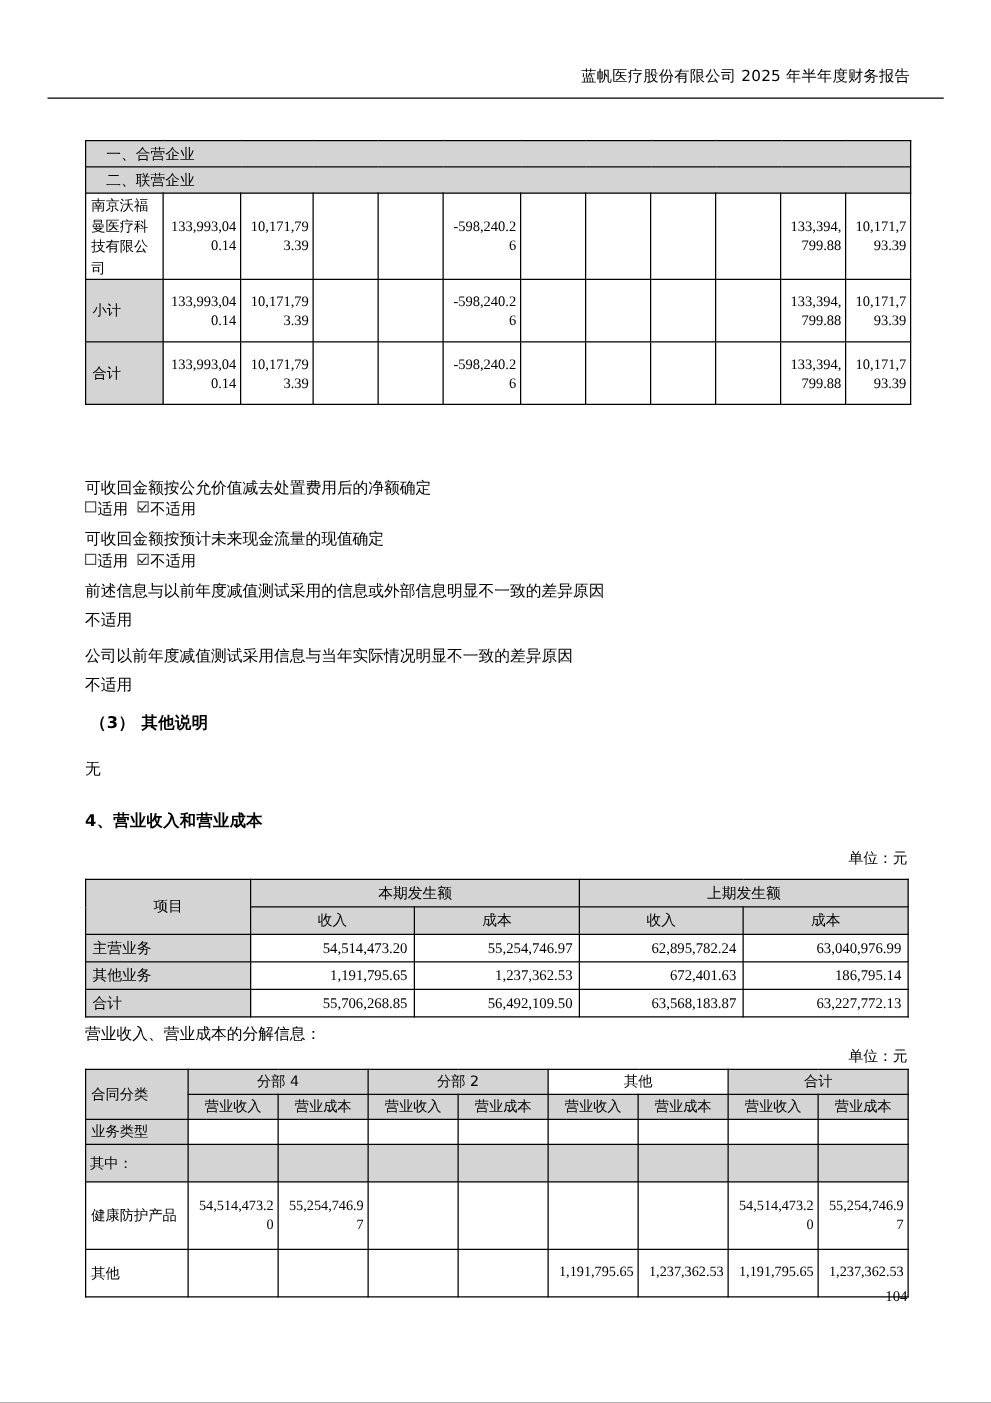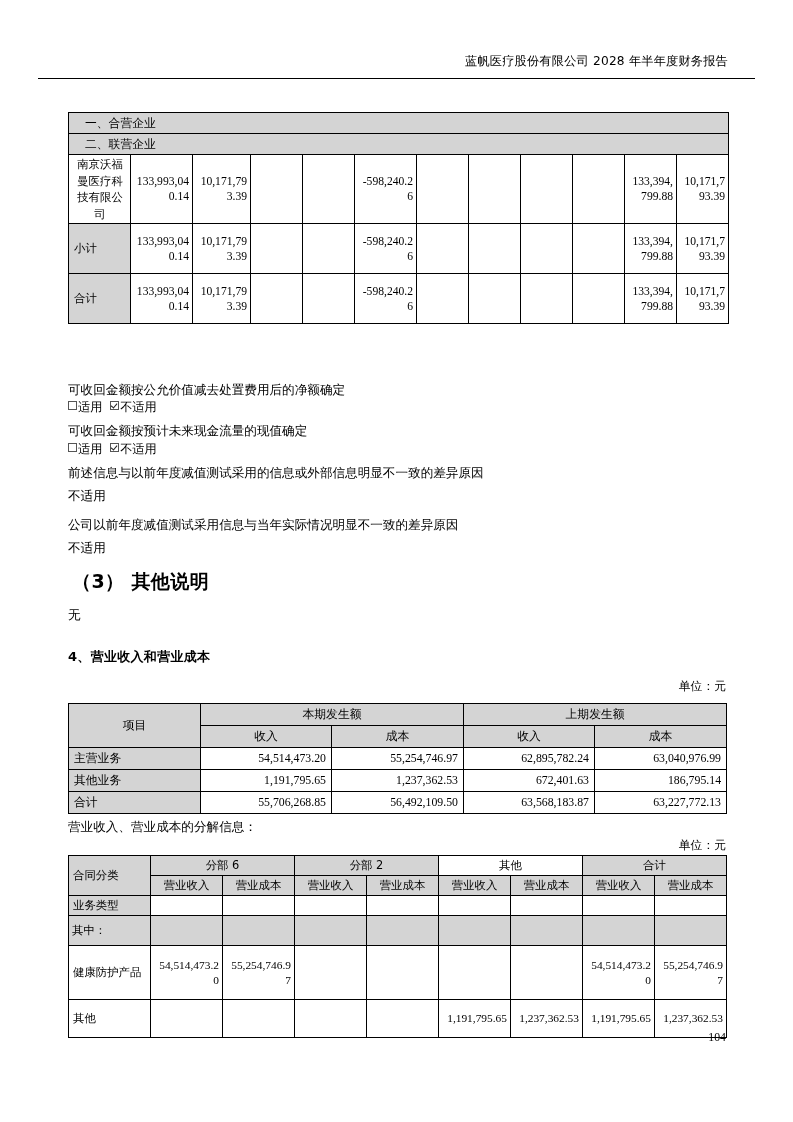--- a/index.html
+++ b/index.html
@@ -72,21 +72,21 @@
   }
   .tbl1 td { height: 16px; }
   .tbl1 .sec-head {
     background: #d4d4d4;
     text-align: left;
     font-size: 11.8px;
     padding-left: 16px;
     height: 21px;
   }
   .tbl1 .entity-name {
-    text-align: center;
+    text-align: left;
     padding-left: 4px;
     font-size: 11.4px;
     line-height: 16.5px;
     background: #ffffff;
   }
   .tbl1 .rowlabel {
     background: #d4d4d4;
     text-align: left;
     padding-left: 5px;
   }
@@ -131,21 +131,21 @@
     width: 3px;
     height: 5px;
     border-right: 1.2px solid #222;
     border-bottom: 1.2px solid #222;
     transform: rotate(40deg);
   }
 
   .heading-sub {
     position: absolute;
     left: 72px;
-    font-size: 19px;
+    font-size: 13px;
     font-weight: bold;
     letter-spacing: 0.4px;
   }
   .heading-num {
     position: absolute;
     left: 68px;
     font-size: 13px;
     font-weight: bold;
     letter-spacing: 0.3px;
   }
@@ -215,21 +215,21 @@
     top: 1030px;
     font-size: 11.8px;
     font-family: "Liberation Serif", "DejaVu Serif", serif;
   }
 </style>
 </head>
 <body>
 
 <div class="page">
 
-  <div class="doc-header">蓝帆医疗股份有限公司 2028 年半年度财务报告</div>
+  <div class="doc-header">蓝帆医疗股份有限公司 2025 年半年度财务报告</div>
   <div class="doc-header-rule"></div>
 
   <div class="tbl1-wrap">
     <table class="tbl1">
       <colgroup>
         <col style="width:62px">
         <col style="width:62px">
         <col style="width:58px">
         <col style="width:52px">
         <col style="width:52px">
@@ -381,21 +381,21 @@
         <col style="width:72px">
         <col style="width:72px">
         <col style="width:72px">
         <col style="width:72px">
         <col style="width:72px">
         <col style="width:72px">
       </colgroup>
       <tbody>
         <tr>
           <td class="rowlabel-left" rowspan="2">合同分类</td>
-          <td class="hdr-gray" colspan="2">分部 6</td>
+          <td class="hdr-gray" colspan="2">分部 4</td>
           <td class="hdr-gray" colspan="2">分部 2</td>
           <td class="hdr-white" colspan="2">其他</td>
           <td class="hdr-gray" colspan="2">合计</td>
         </tr>
         <tr>
           <td class="hdr-gray">营业收入</td>
           <td class="hdr-gray">营业成本</td>
           <td class="hdr-gray">营业收入</td>
           <td class="hdr-gray">营业成本</td>
           <td class="hdr-gray">营业收入</td>

